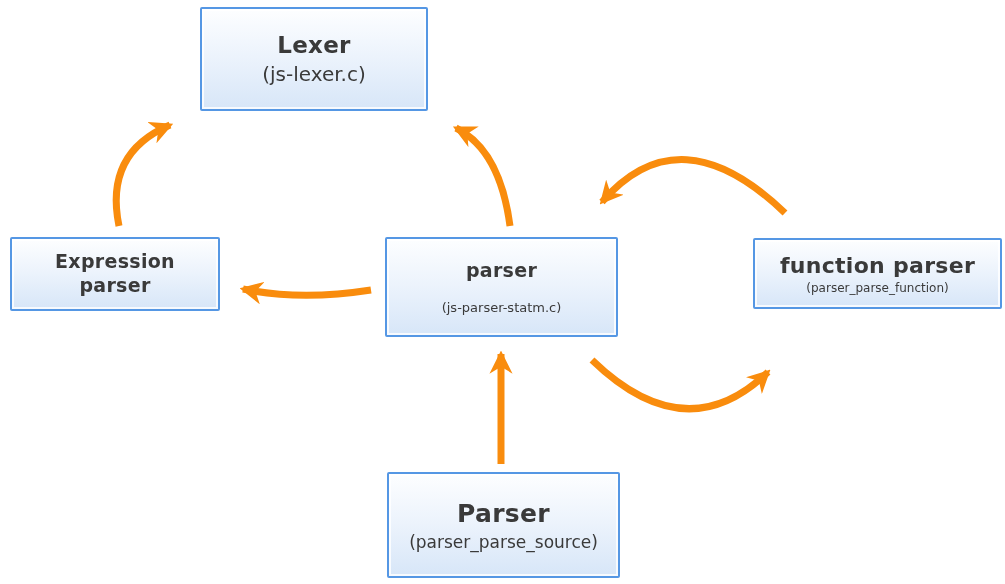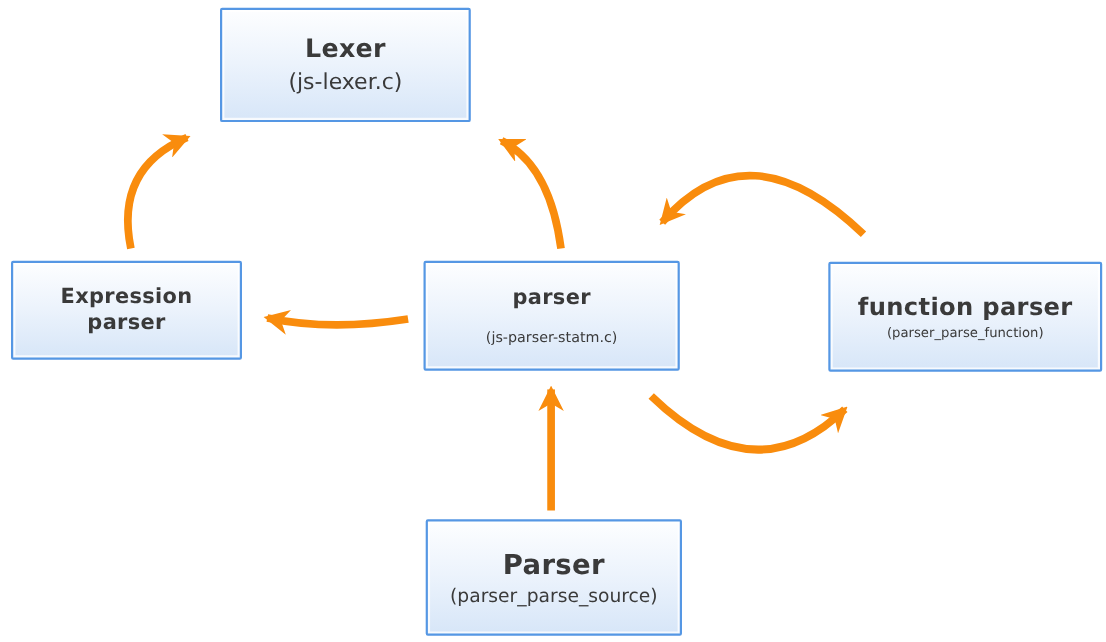--- a/index.html
+++ b/index.html
@@ -40,29 +40,29 @@
     text-align: center;
     color: var(--text);
   }
   .node .title { font-weight: bold; letter-spacing: 0.3px; }
   .node .subtitle { font-weight: normal; }
 
   .node-lexer    { left: 200px; top: 7px;   width: 228px; height: 104px; }
   .node-lexer .title    { font-size: 23px; margin-bottom: 4px; }
   .node-lexer .subtitle { font-size: 20px; }
 
-  .node-expression { left: 10px; top: 237px; width: 210px; height: 90px; }
+  .node-expression { left: 10px; top: 237px; width: 210px; height: 74px; }
   .node-expression .title    { font-size: 19px; line-height: 1.25; }
   .node-expression .subtitle { font-size: 16px; margin-top: 2px; }
 
   .node-statement { left: 385px; top: 237px; width: 233px; height: 100px; }
   .node-statement .title    { font-size: 19px; line-height: 1.25; }
   .node-statement .subtitle { font-size: 13px; margin-top: 18px; }
 
-  .node-function { left: 753px; top: 238px; width: 249px; height: 100px; }
+  .node-function { left: 753px; top: 238px; width: 249px; height: 71px; }
   .node-function .title    { font-size: 22px; margin-bottom: 3px; }
   .node-function .subtitle { font-size: 12px; }
 
   .node-parser { left: 387px; top: 472px; width: 233px; height: 106px; }
   .node-parser .title    { font-size: 25px; margin-bottom: 4px; }
   .node-parser .subtitle { font-size: 17px; }
 
   .arrow {
     fill: none;
     stroke: var(--arrow);

